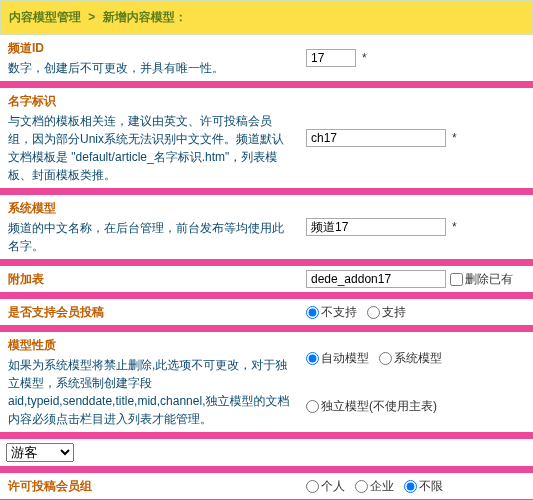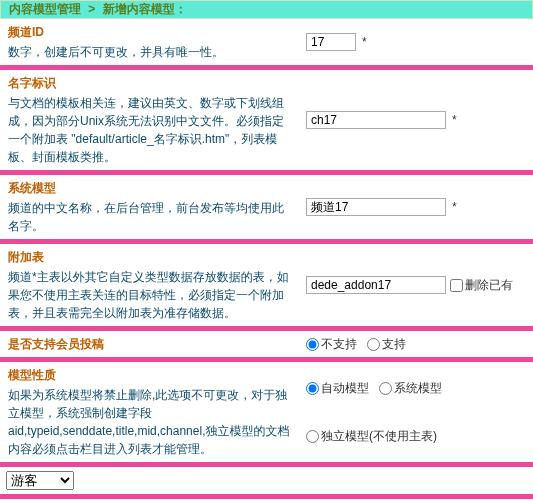--- a/index.html
+++ b/index.html
@@ -1,18 +1,18 @@
 <!DOCTYPE html>
 <html><head>
 <meta charset="utf-8">
 <style>
 *{box-sizing:border-box;margin:0;padding:0}
 body{font-family:"SimSun","宋体",sans-serif;font-size:12px;color:#333;background:#fff;width:533px}
-.breadcrumb{background:#5eead4;border:1px solid #d0e0b8;padding:0 8px;color:#5a7d1f;font-weight:bold}
-.row{display:flex;border-bottom:5px solid #ec4899}
+.breadcrumb{background:#fde047;border:1px solid #d0e0b8;padding:8px 8px;color:#5a7d1f;font-weight:bold}
+.row{display:flex;border-bottom:7px solid #ec4899}
 .lbl{width:300px;padding:4px 8px;line-height:1.5}
 .lbl .t{color:#c05e00;font-weight:bold}
 .lbl .d{color:#0c4a6e;margin-top:2px}
 .fld{flex:1;padding:4px 6px;display:flex;align-items:center;flex-wrap:wrap;gap:4px}
 .fld input[type=text]{border:1px solid #aaa;padding:2px 4px;font-size:12px;width:140px;height:18px}
 .fld input[type=text].sm{width:50px}
 .fld .star{color:#333;margin-left:2px}
 .fld label{display:inline-flex;margin-right:6px;white-space:nowrap}
 .fld input[type=radio],.fld input[type=checkbox]{margin-right:2px}
 .sep{color:#5a7d1f;margin:0 4px}
@@ -33,41 +33,40 @@
         <div class="d">数字，创建后不可更改，并具有唯一性。</div>
       </div>
       <div class="fld">
         <input type="text" class="sm" value="17" style="">
         <span class="star">*</span>
       </div>
     </div>
     <div class="row">
       <div class="lbl">
         <div class="t">名字标识</div>
-        <div class="d">与文档的模板相关连，建议由英文、数字或下划线组成，因为部分Unix系统无法识别中文文件。必须指定一个附加表 "default/article_名字标识.htm"，列表模板、封面模板类推。</div>
+        <div class="d">与文档的模板相关连，建议由英文、许可投稿会员组，因为部分Unix系统无法识别中文文件。频道默认文档模板是 "default/article_名字标识.htm"，列表模板、封面模板类推。</div>
       </div>
       <div class="fld">
         <input type="text" value="ch17" style="">
         <span class="star">*</span>
       </div>
     </div>
     <div class="row">
       <div class="lbl">
         <div class="t">系统模型</div>
         <div class="d">频道的中文名称，在后台管理，前台发布等均使用此名字。</div>
       </div>
       <div class="fld">
         <input type="text" value="频道17" style="">
         <span class="star">*</span>
       </div>
     </div>
     <div class="row">
       <div class="lbl">
         <div class="t">附加表</div>
-        <div class="d">频道*主表以外其它自定义类型数据存放数据的表，如果您不使用主表关连的目标特性，必须指定一个附加表，并且表需完全以附加表为准存储数据。</div>
       </div>
       <div class="fld">
         <input type="text" value="dede_addon17" style="">
         <label><input type="checkbox" style="">删除已有</label>
       </div>
     </div>
     <div class="row">
       <div class="lbl">
         <div class="t">是否支持会员投稿</div>
       </div>

